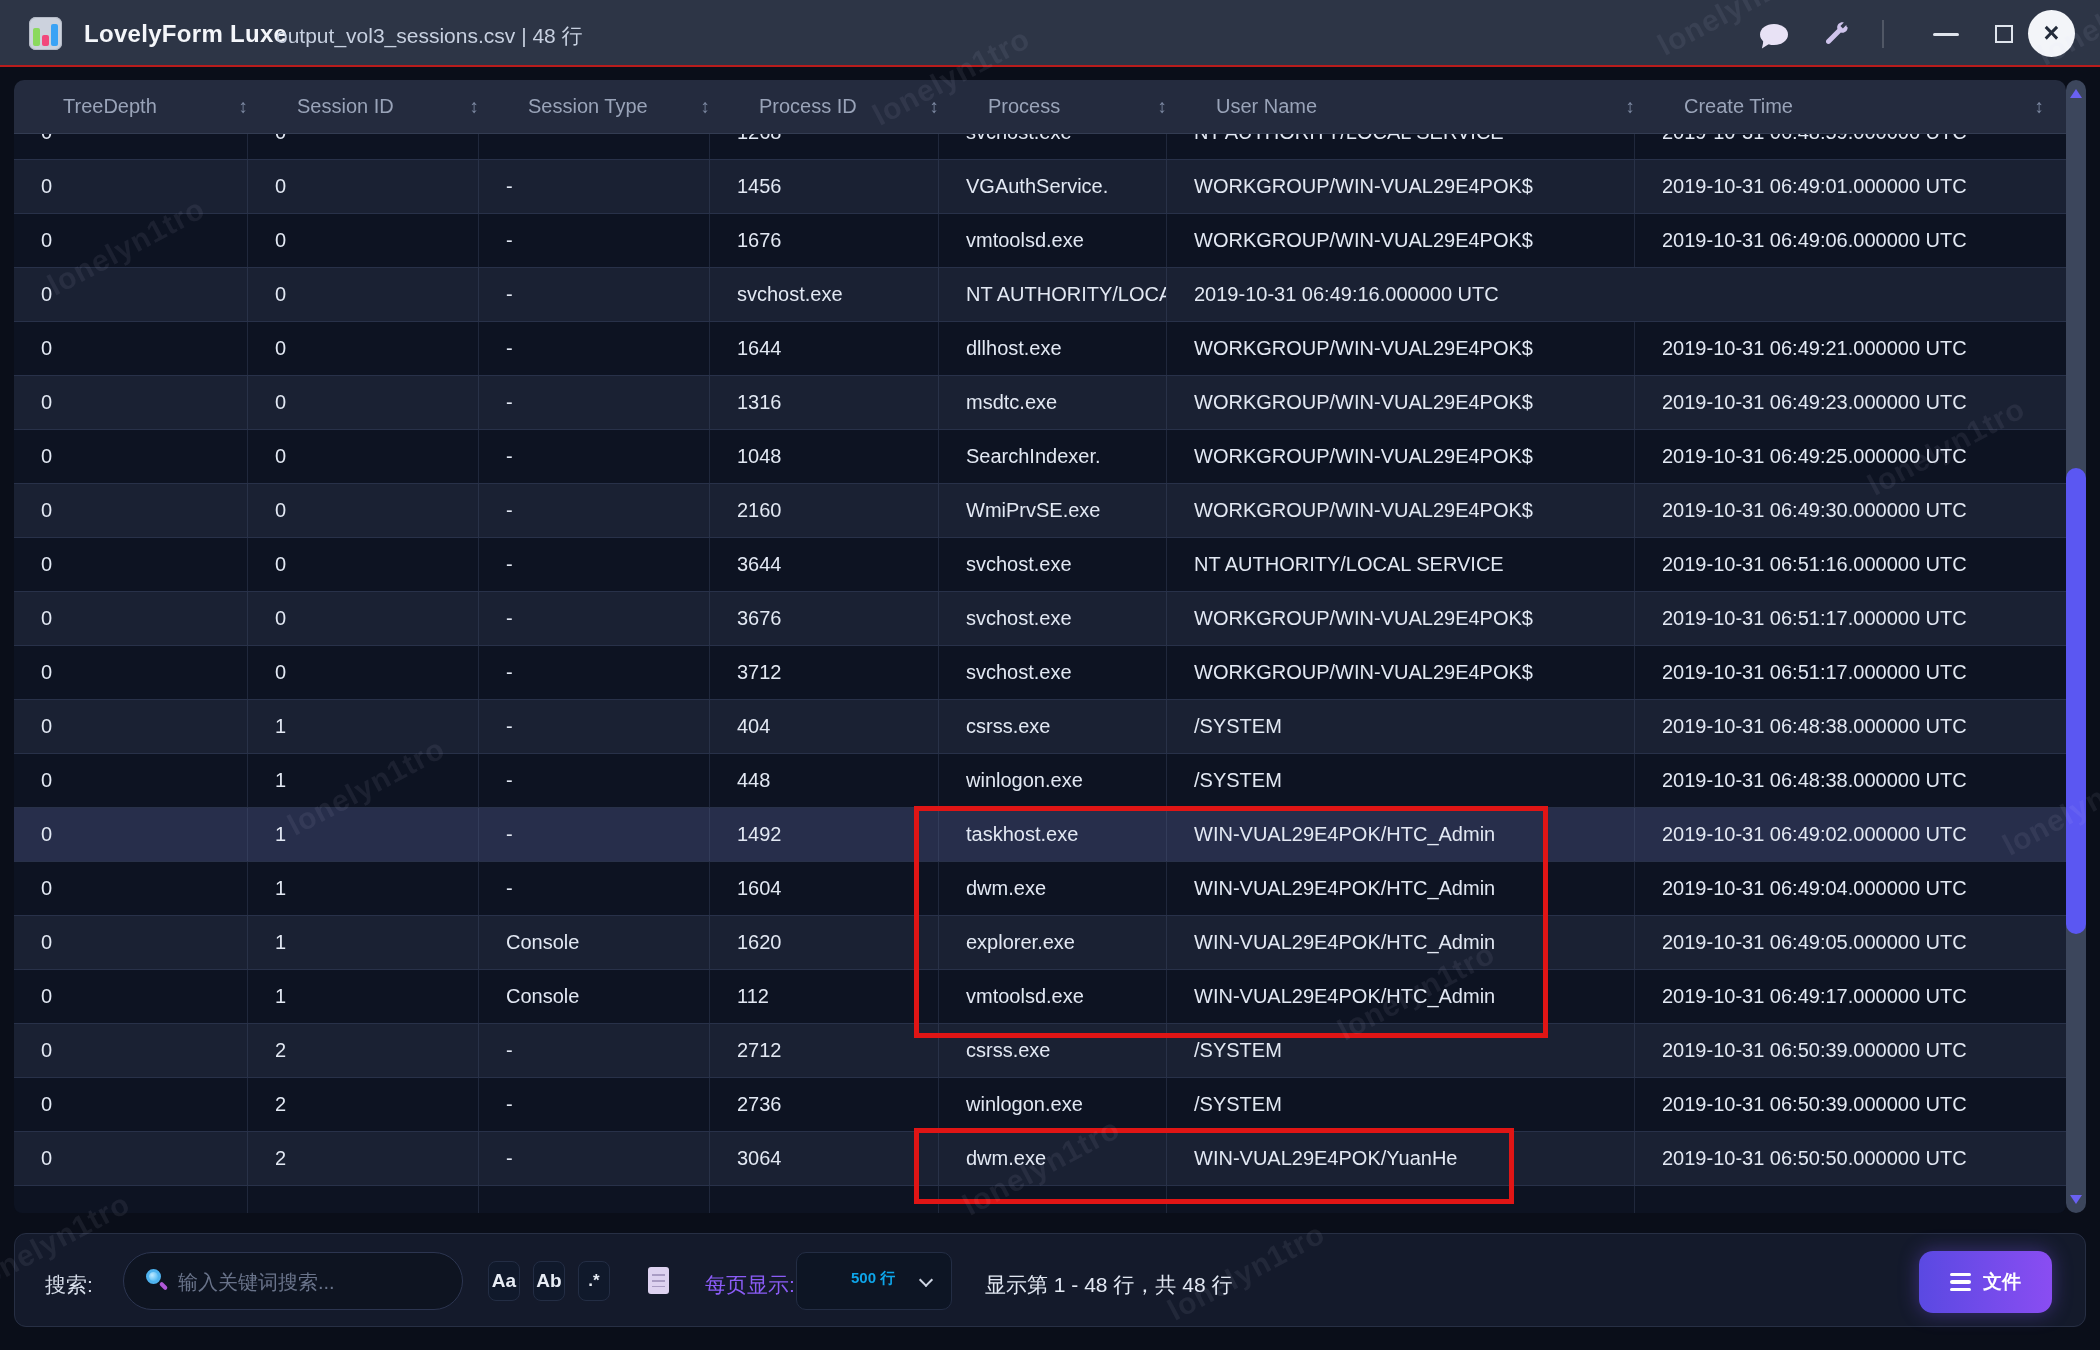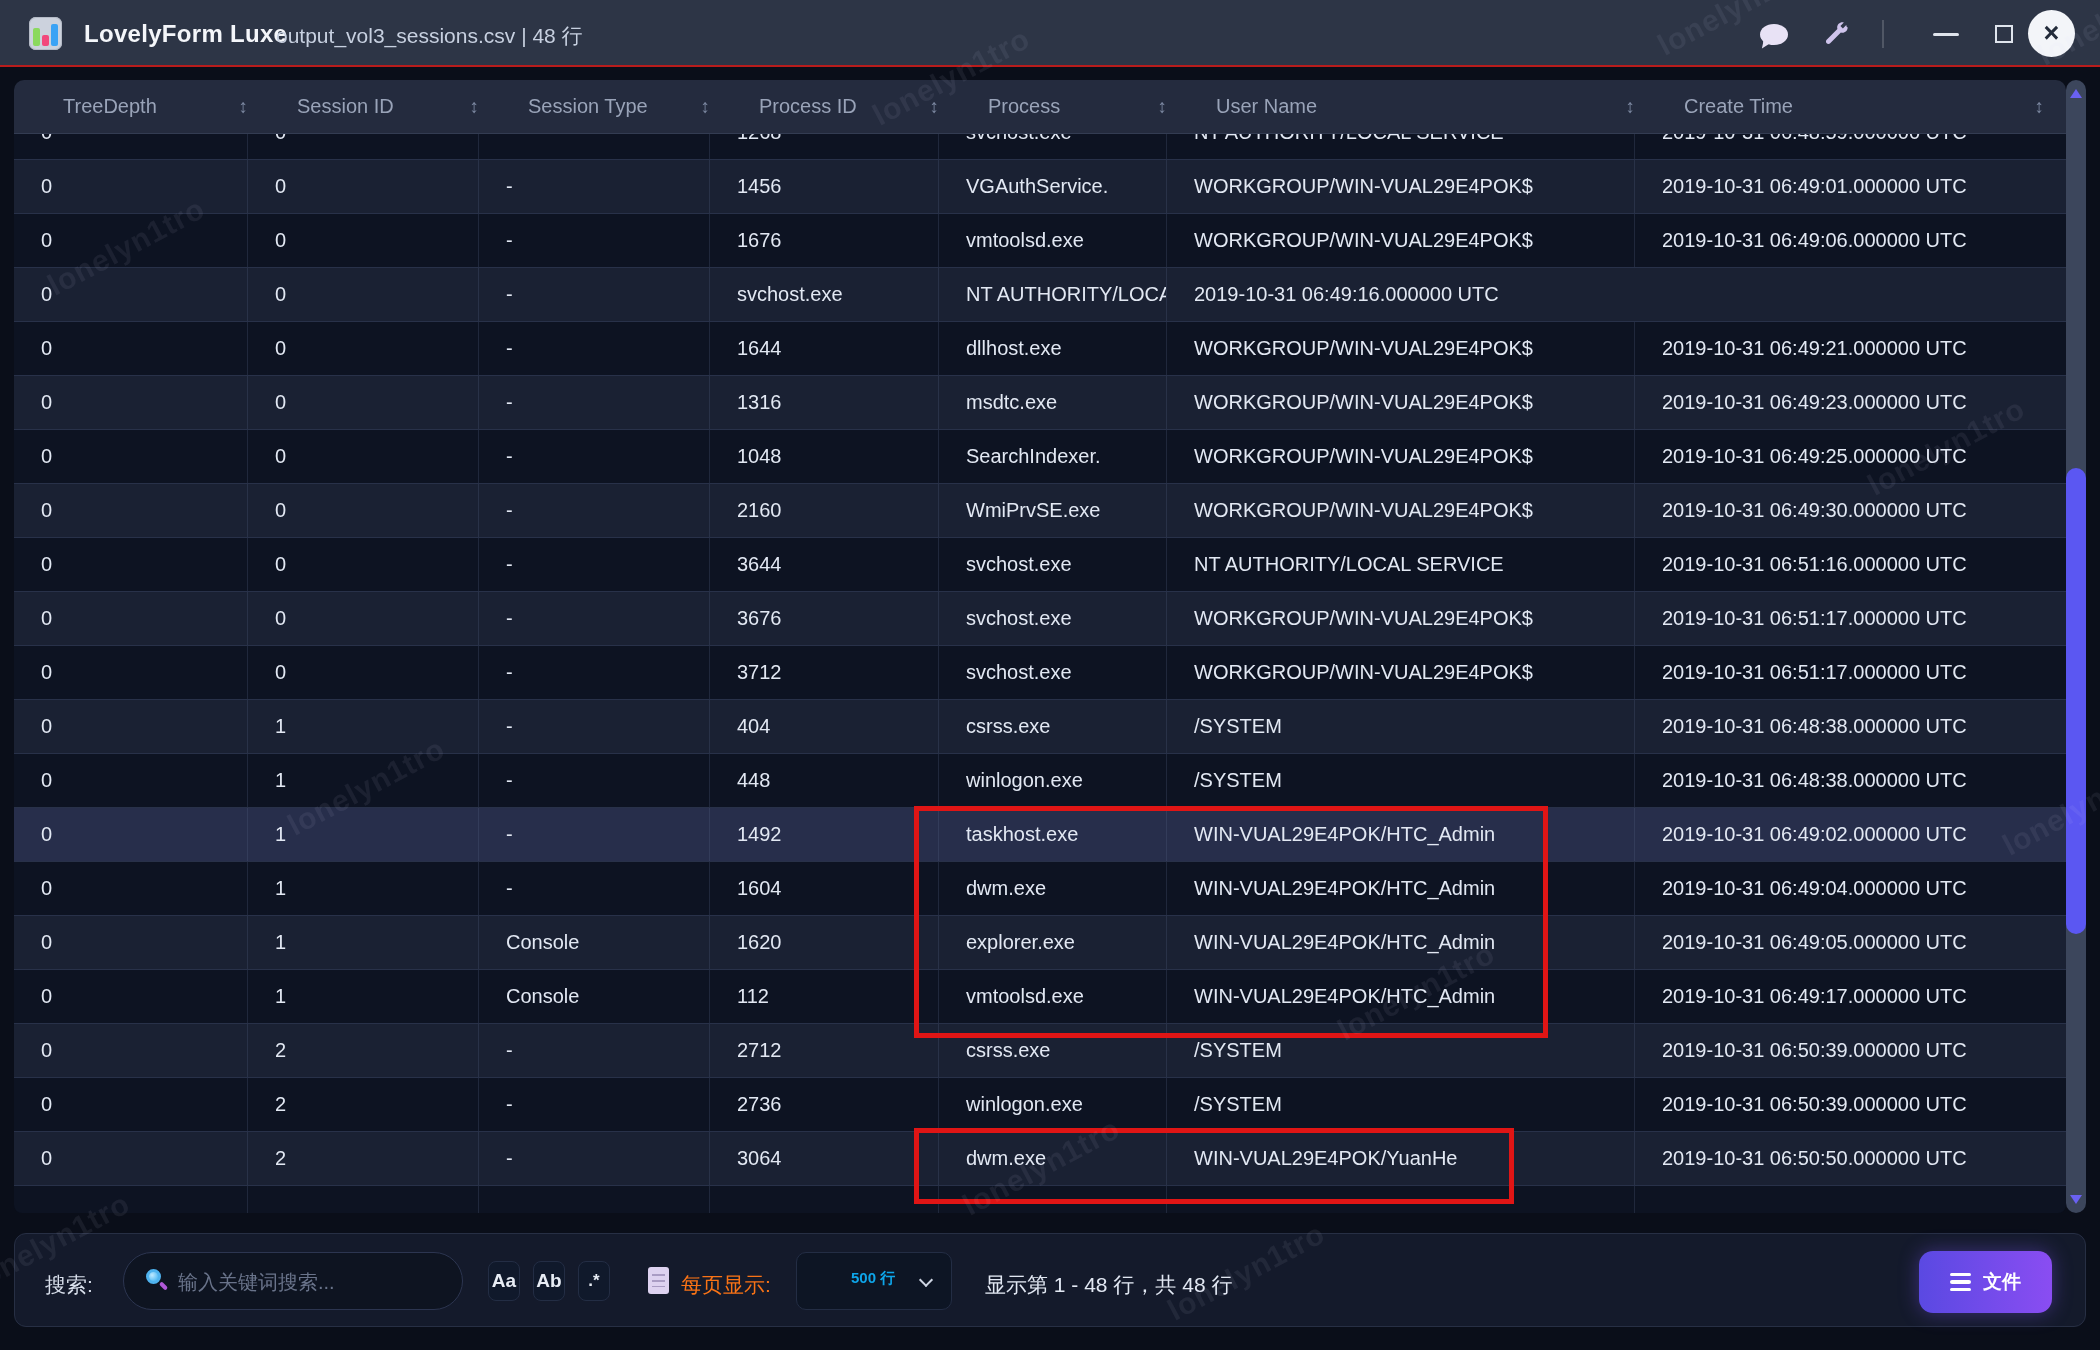--- a/index.html
+++ b/index.html
@@ -88,21 +88,21 @@
     background:#b058d8; border-radius:2px; transform:rotate(45deg); }
   .placeholder { position:absolute; left:54px; top:16px; font-size:20px; color:#69738a; white-space:nowrap; }
   .mini-btn { position:absolute; top:27px; width:32px; height:40px; background:#10192b;
     border:1px solid #232d44; border-radius:8px; color:#e8edf5; font-weight:bold;
     display:flex; align-items:center; justify-content:center; font-size:19px; cursor:pointer; }
   .btn-aa { left:473px; } .btn-ab { left:518px; } .btn-re { left:563px; font-size:17px; }
   .doc-icon { position:absolute; left:633px; top:33px; width:21px; height:27px;
     background:#ddd2f0; border-radius:3px; }
   .doc-icon:before { content:""; position:absolute; left:4px; top:7px; width:13px; height:13px;
     background:repeating-linear-gradient(#a99cc4 0 2px, transparent 2px 6px); }
-  .pagesize-label { left:666px; color:#f97316; }
+  .pagesize-label { left:690px; color:#8b5cf6; }
   .dropdown { position:absolute; left:781px; top:18px; width:156px; height:58px;
     background:#0d1524; border:1px solid #232d44; border-radius:10px; cursor:pointer; }
   .dropdown .val { position:absolute; left:26px; top:16px; font-size:15px; font-weight:600; color:#0ea5e9; white-space:nowrap;margin-left:28px; }
   .chev { position:absolute; right:20px; top:22px; width:10px; height:10px;
     border-right:2.5px solid #cfd6e4; border-bottom:2.5px solid #cfd6e4; transform:rotate(45deg); }
   .range-text { left:970px; color:#e2e8f3; }
   .file-btn { position:absolute; left:1904px; top:17px; width:133px; height:62px;
     background:linear-gradient(90deg,#5a49e2,#8a4df2); border-radius:14px;
     display:flex; align-items:center; justify-content:center; gap:12px;
     box-shadow:0 0 20px rgba(122,82,240,0.40); cursor:pointer; }

